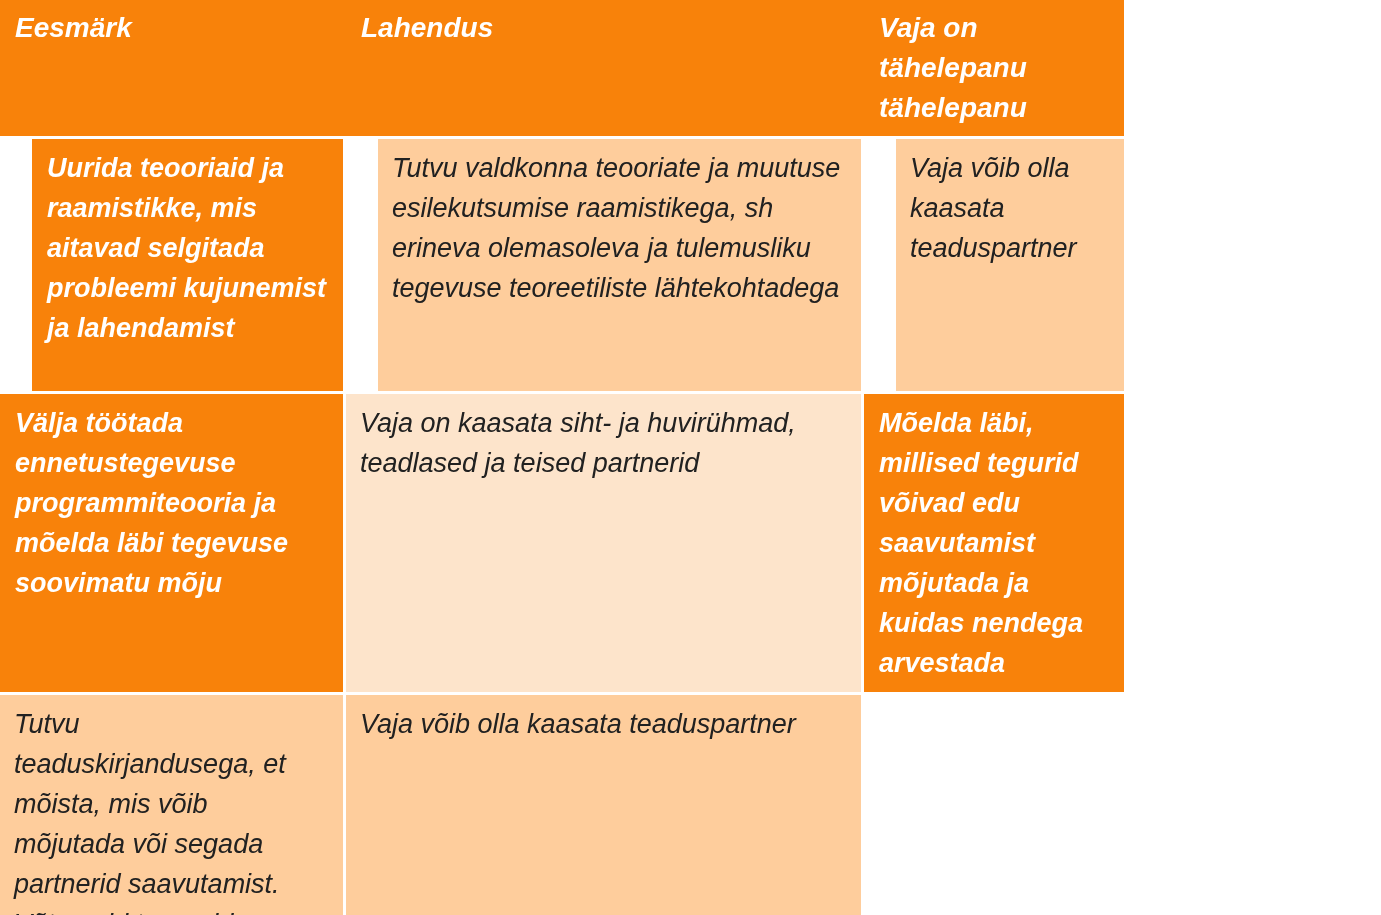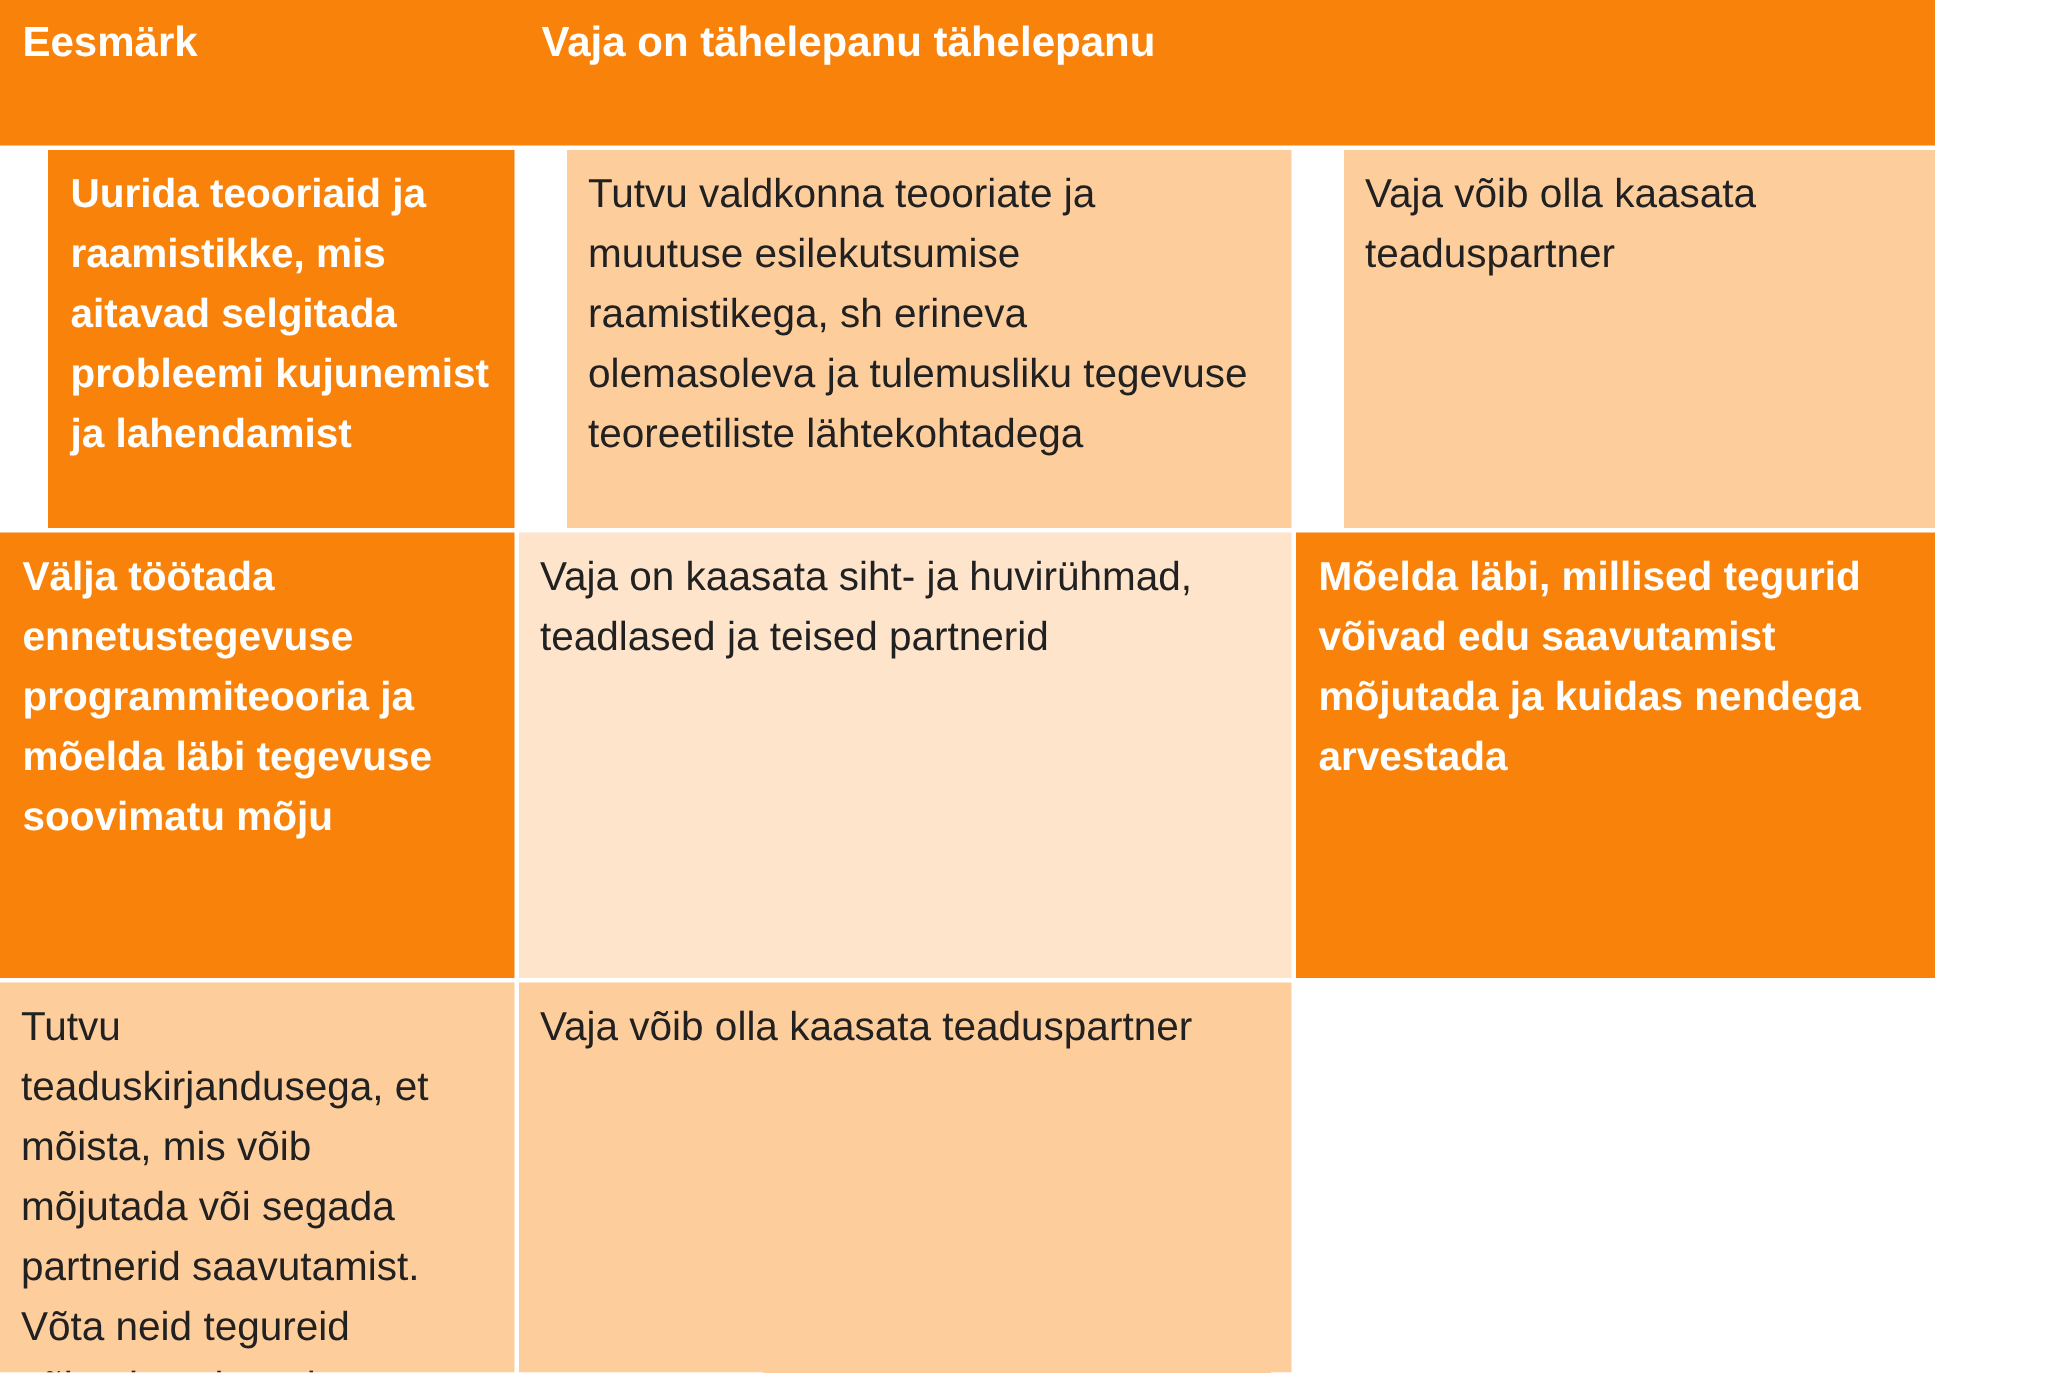--- a/index.html
+++ b/index.html
@@ -6,25 +6,26 @@
     --orange:#F8820A;
     --peach-medium:#FECD9C;
     --peach-light:#FDE4CB;
     --ink:#212121;
     --divider:#FFFFFF;
   }
   *{margin:0;padding:0;box-sizing:border-box;}
   html,body{background:#fff;}
   body{font-family:"Liberation Sans",sans-serif;}
   .page{
-    width:1290px;
+    width:1124px;
     height:915px;
     overflow:hidden;
     background:var(--divider);
     position:relative;
+    font-style:italic;
   }
   
   .thead{
     display:grid;
     grid-template-columns:346px 518px 1fr;
     background:var(--orange);
     min-height:97px;
   }
   .thead .cell{
     color:#fff;
@@ -61,20 +62,21 @@
   .r2{min-height:297px;}
   .r3{min-height:257px;}
 </style>
 </head>
 <body>
 
 <div class="page">
 
   <div class="thead">
     <div class="cell">Eesmärk</div>
+    <div class="cell">Lahendus</div>
     <div class="cell">Vaja on tähelepanu tähelepanu</div>
   </div>
 
   <div class="tbody">
 
     <div class="cell goal-cell r1">Uurida teooriaid ja raamistikke, mis aitavad selgitada probleemi kujunemist ja lahendamist</div>
     <div class="cell body-cell shade-medium r1">Tutvu valdkonna teooriate ja muutuse esilekutsumise raamistikega, sh erineva olemasoleva ja tulemusliku tegevuse teoreetiliste lähtekohtadega</div>
     <div class="cell body-cell shade-medium r1">Vaja võib olla kaasata teaduspartner</div>
 
     <div class="cell goal-cell r2">Välja töötada ennetustegevuse programmiteooria ja mõelda läbi tegevuse soovimatu mõju</div>

